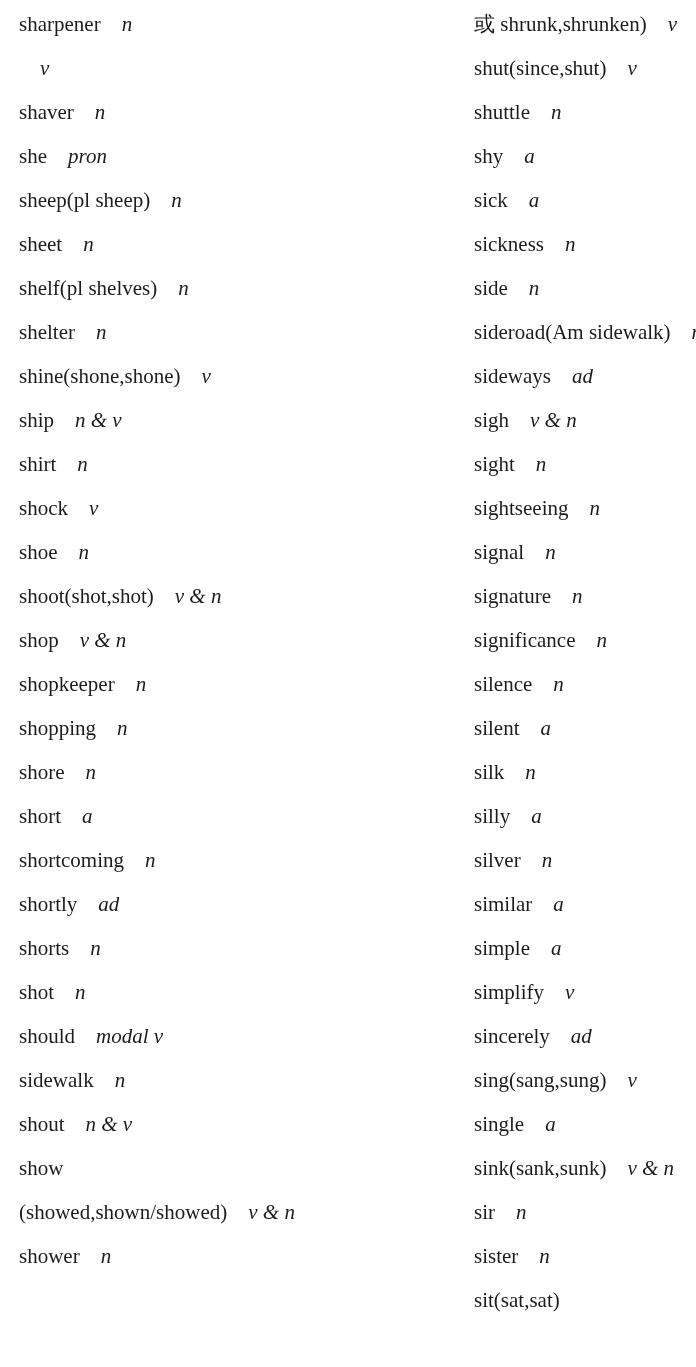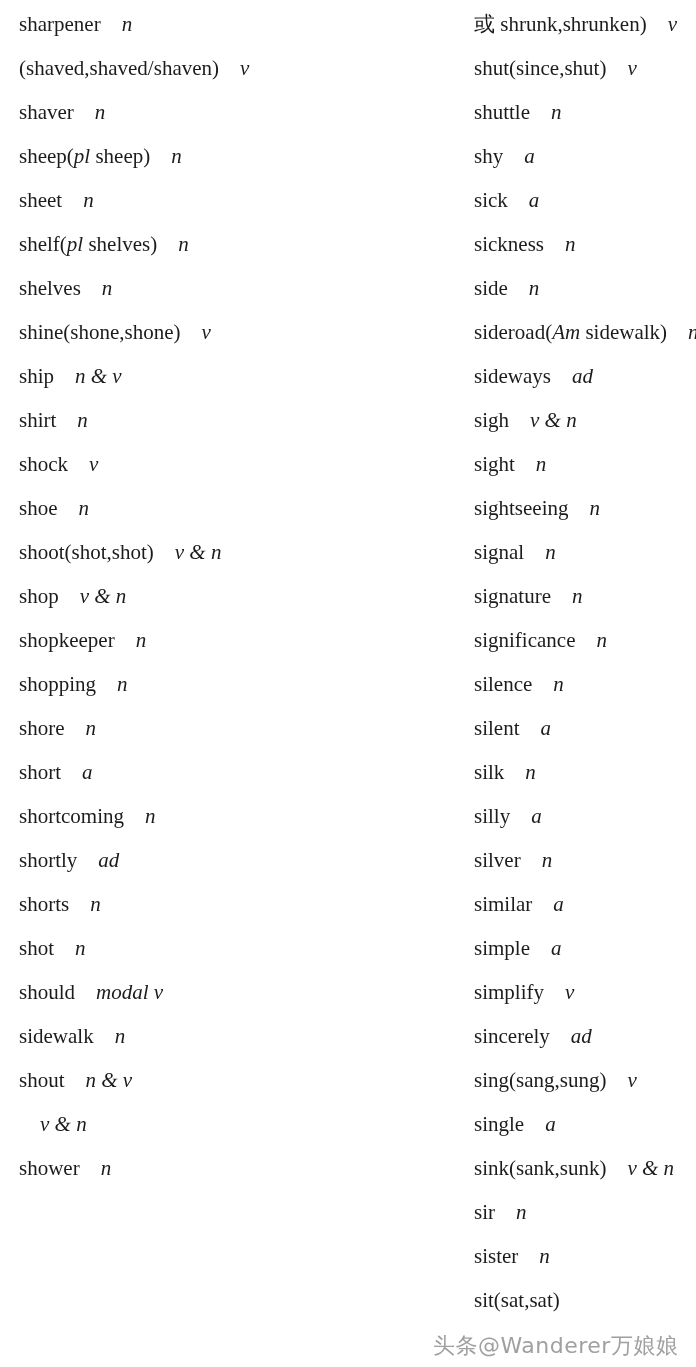--- a/index.html
+++ b/index.html
@@ -24,21 +24,21 @@
   .col-right { left: 474px; }
   .row {
     height: 44.03px;
     display: flex;
     align-items: center;
     white-space: nowrap;
     font-size: 21px;
     color: #1c1c1c;
   }
   .word { font-style: normal; }
-  .word .it { font-style: italic; }
+  .word .it { }
   .pos {
     font-style: italic;
     margin-left: 21px;
   }
   .watermark {
     position: absolute;
     left: 433px;
     top: 1331px;
     font-family: "DejaVu Sans", sans-serif;
     font-size: 22px;
@@ -51,41 +51,44 @@
 </head>
 <body>
 
 <div id="page">
   <div class="col col-left" id="col-left">
       <div class="row">
         <span class="word">sharpener</span>
         <span class="pos">n</span>
       </div>
       <div class="row">
-        <span class="word">(shaved,shaved/shaven)</span>
         <span class="pos">v</span>
       </div>
       <div class="row">
         <span class="word">shaver</span>
         <span class="pos">n</span>
       </div>
       <div class="row">
+        <span class="word">she</span>
+        <span class="pos">pron</span>
+      </div>
+      <div class="row">
         <span class="word">sheep(<span class="it">pl</span> sheep)</span>
         <span class="pos">n</span>
       </div>
       <div class="row">
         <span class="word">sheet</span>
         <span class="pos">n</span>
       </div>
       <div class="row">
         <span class="word">shelf(<span class="it">pl</span> shelves)</span>
         <span class="pos">n</span>
       </div>
       <div class="row">
-        <span class="word">shelves</span>
+        <span class="word">shelter</span>
         <span class="pos">n</span>
       </div>
       <div class="row">
         <span class="word">shine(shone,shone)</span>
         <span class="pos">v</span>
       </div>
       <div class="row">
         <span class="word">ship</span>
         <span class="pos">n &amp; v</span>
       </div>
@@ -147,20 +150,24 @@
       </div>
       <div class="row">
         <span class="word">sidewalk</span>
         <span class="pos">n</span>
       </div>
       <div class="row">
         <span class="word">shout</span>
         <span class="pos">n &amp; v</span>
       </div>
       <div class="row">
+        <span class="word">show</span>
+      </div>
+      <div class="row">
+        <span class="word">(showed,shown/showed)</span>
         <span class="pos">v &amp; n</span>
       </div>
       <div class="row">
         <span class="word">shower</span>
         <span class="pos">n</span>
       </div>
     </div>
   <div class="col col-right" id="col-right">
       <div class="row">
         <span class="word">或 shrunk,shrunken)</span>
@@ -275,14 +282,13 @@
         <span class="pos">n</span>
       </div>
       <div class="row">
         <span class="word">sister</span>
         <span class="pos">n</span>
       </div>
       <div class="row">
         <span class="word">sit(sat,sat)</span>
       </div>
     </div>
-  <div class="watermark">头条@Wanderer万娘娘</div>
 </div>
 
 </body></html>

